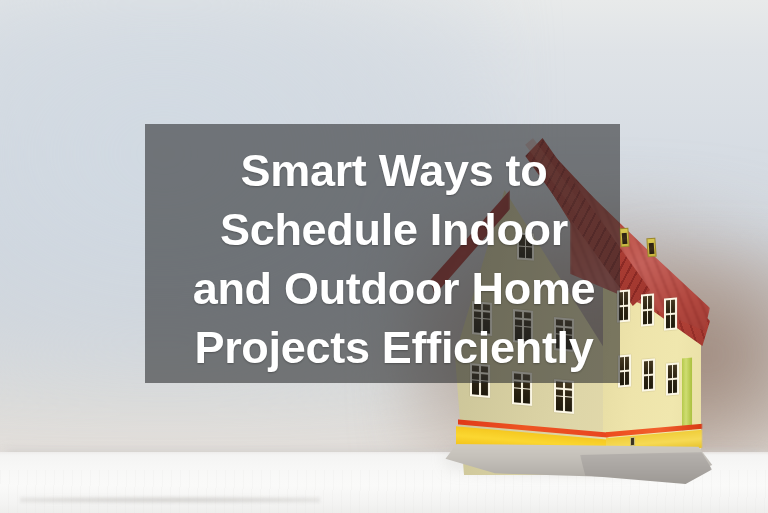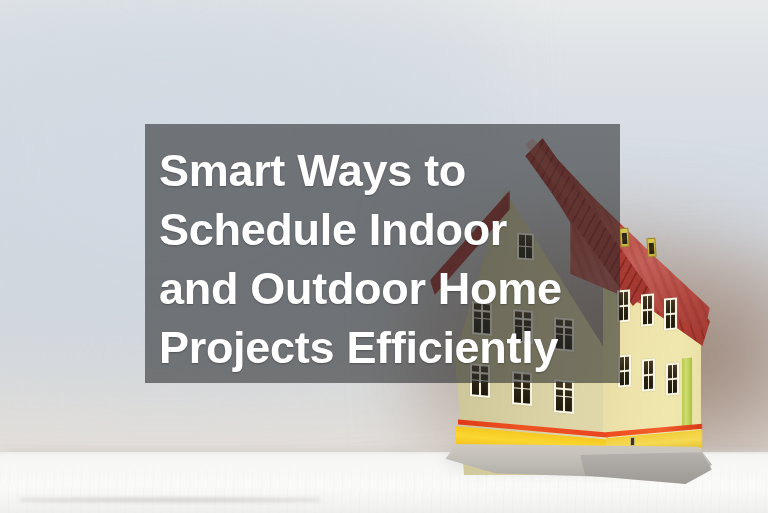--- a/index.html
+++ b/index.html
@@ -6,20 +6,21 @@
     margin: 0;
     padding: 0;
     background: #ffffff;
   }
   #stage {
     position: relative;
     width: 768px;
     height: 513px;
     overflow: hidden;
     font-family: "Liberation Sans", sans-serif;
+    text-align: center;
   }
 
   
   .bg-base {
     position: absolute;
     inset: 0;
     background:
       linear-gradient(180deg,
         #e8eaea 0%,
         #dfe3e7 10%,

